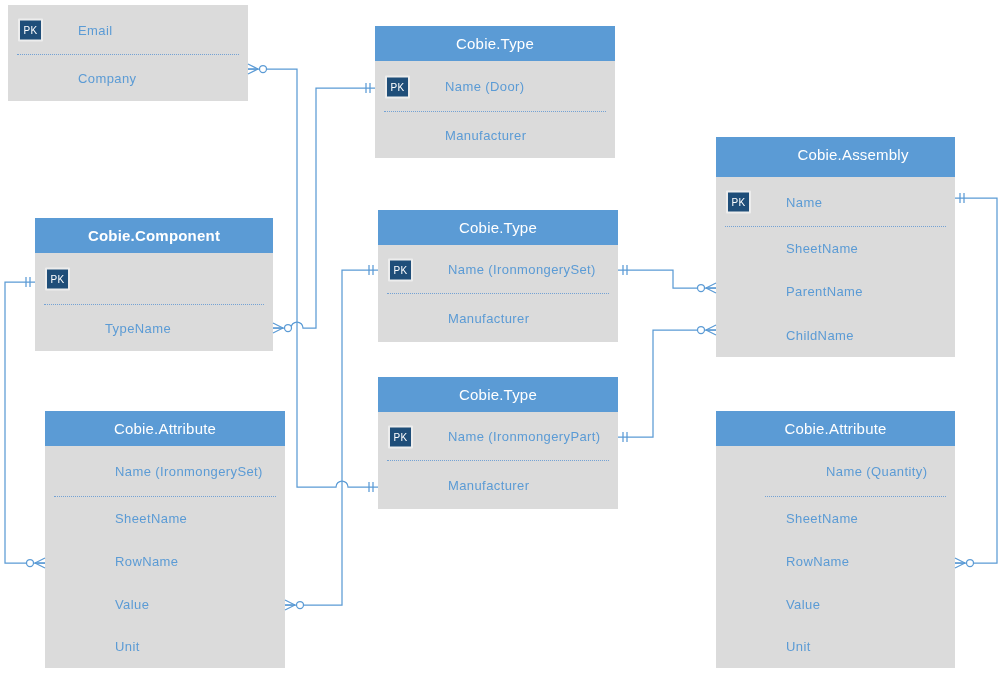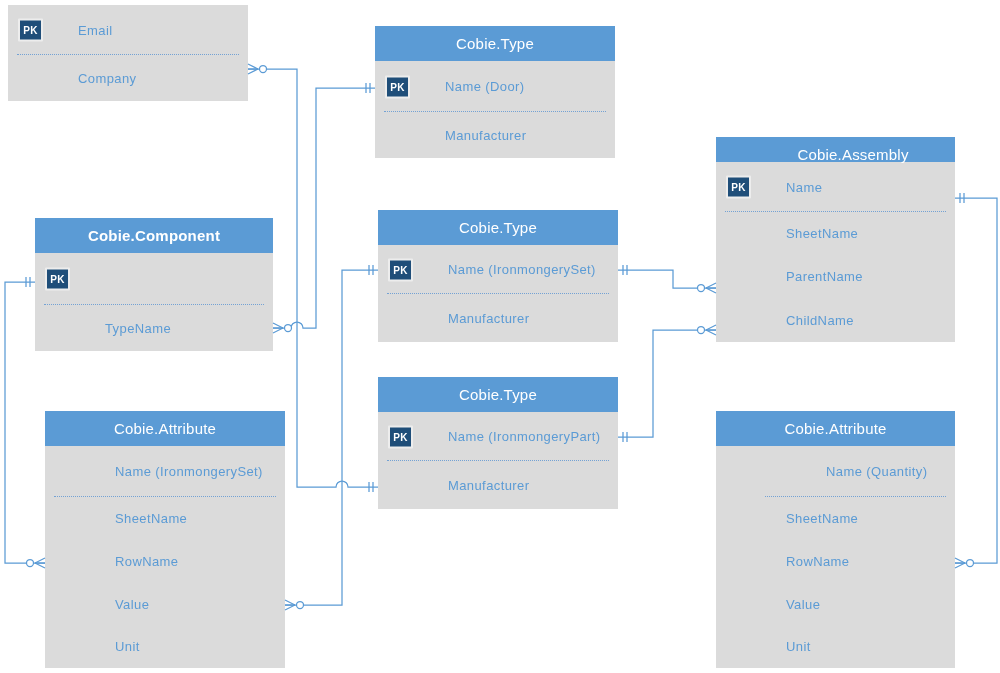--- a/index.html
+++ b/index.html
@@ -11,21 +11,21 @@
   .entity-header{background:var(--header,#5B9BD5);color:#fff;text-align:center;
                  font-size:15px;letter-spacing:.2px;white-space:nowrap}
   .entity-row{position:relative;display:flex;align-items:center;
               color:var(--rowtext,#5B9BD5);font-size:13px;letter-spacing:.4px}
   .row-label{padding-left:70px;white-space:nowrap}
   .key-row::after{content:"";position:absolute;left:9px;right:9px;bottom:0;
                   border-top:1px dotted var(--sep,#74A2D4)}
   .pk-badge{position:absolute;left:10px;top:50%;transform:translateY(-50%);
             width:21px;height:19px;background:var(--pkbg,#1F4E79);
             border:2px solid var(--pkborder,#EDEDED);color:var(--pktext,#fff);
-            font-size:10px;font-weight:bold;display:flex;align-items:center;
+            font-size:10px;font-weight:normal;display:flex;align-items:center;
             justify-content:center;border-radius:1px}
 </style>
 </head>
 <body>
 
 <div id="canvas" style="--bg: #FFFFFF; --header: #5B9BD5; --body: #DBDBDB; --rowtext: #5B9BD5; --sep: #74A2D4; --pkbg: #1F4E79; --pktext: #FFFFFF; --pkborder: #EDEDED;">
   <svg id="connectors" width="1000" height="673" viewBox="0 0 1000 673">
       <g stroke="#5B9BD5" fill="none" stroke-width="1.25">
         <path d="M248,69 L297,69 L297,487 L336,487 A6,6 0 0 1 348,487 L378,487"></path>
         <line x1="258" y1="69" x2="248" y2="74"></line>
@@ -123,21 +123,21 @@
         <div class="entity-header" style="height: 35px; line-height: 35px;">Cobie.Type</div>
         <div class="entity-row key-row" style="height: 49px;">
           <span class="pk-badge">PK</span>
           <span class="row-label">Name (IronmongerySet)</span>
         </div>
         <div class="entity-row" style="height: 48px;">
           <span class="row-label">Manufacturer</span>
         </div>
       </div>
       <div class="entity" style="left: 716px; top: 137px; width: 239px;">
-        <div class="entity-header" style="height: 25px; line-height: 35px; padding-left: 35px;">Cobie.Assembly</div>
+        <div class="entity-header" style="height: 40px; line-height: 35px; padding-left: 35px;">Cobie.Assembly</div>
         <div class="entity-row key-row" style="height: 50px;">
           <span class="pk-badge">PK</span>
           <span class="row-label">Name</span>
         </div>
         <div class="entity-row" style="height: 43px;">
           <span class="row-label">SheetName</span>
         </div>
         <div class="entity-row" style="height: 43px;">
           <span class="row-label">ParentName</span>
         </div>

